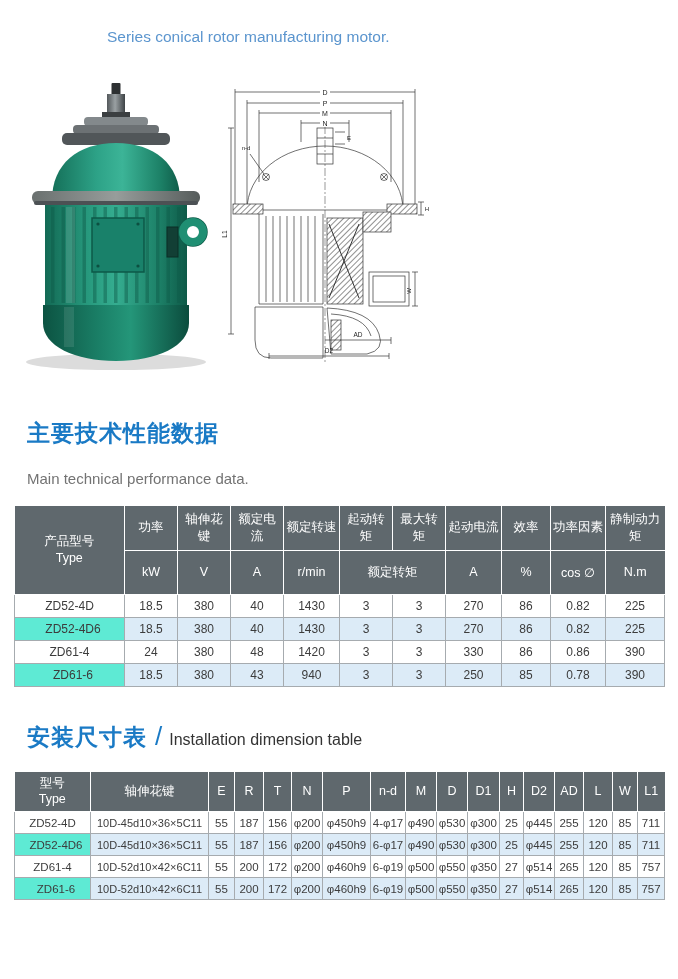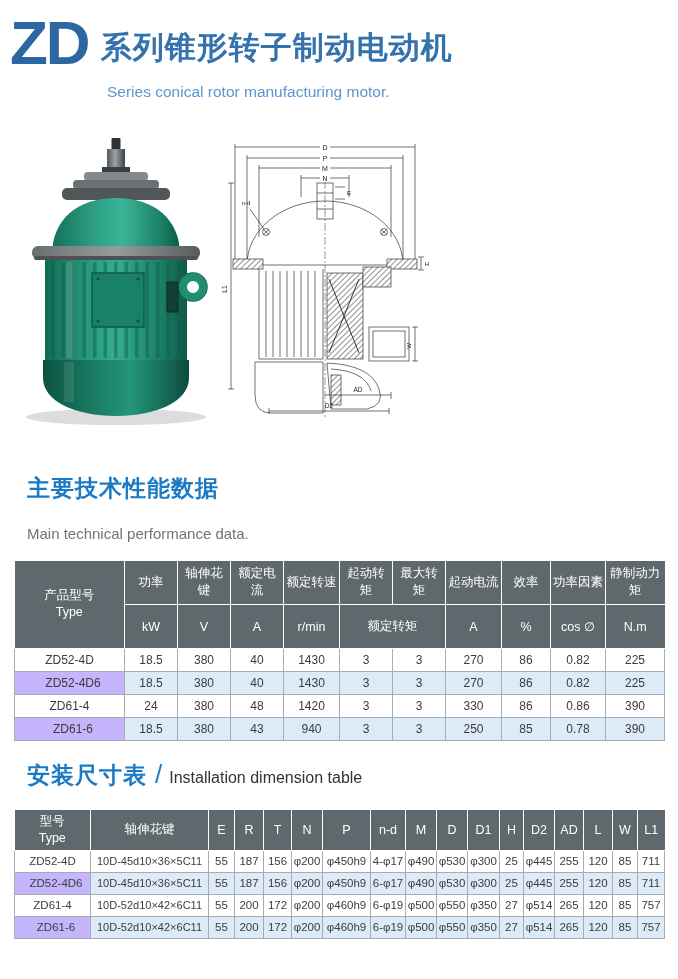--- a/index.html
+++ b/index.html
@@ -32,56 +32,52 @@
   .intro { width: 247px; font-size: 13.5px; line-height: 29px; color:#2d2d2d; text-align: justify; }
   .intro p { text-indent: 2em; }
   .motor-wrap { width: 205px; margin-left: 3px; margin-top: 4px; text-align:center; }
   .diagram-wrap { width: 212px; margin-left: 1px; margin-top: 6px; }
 
   
   .section { padding-left: 27px; }
   .section-1 { margin-top: 42px; }
   .section-title { font-size: 23px; font-weight: bold; color: #1a7ac5; letter-spacing: 1px; }
   .section-sub { font-size: 15px; color: #737373; margin-top: 21px; }
-  .section-2 { margin-top: 18px; }
+  .section-2 { margin-top: 34px; }
   .inline-title .slash { color:#1a7ac5; font-weight: normal; font-size: 26px; margin: 0 6px 0 8px; }
   .inline-title .en { font-size: 16px; color: #333; font-weight: normal; letter-spacing: 0; }
 
   
   table { border-collapse: collapse; table-layout: fixed; width: 650px; margin: 19px 14px 0 14px; }
   thead th {
     background: #5f686d; color: #fff; font-weight: normal;
     border-right: 1px solid #fff; border-bottom: 1px solid #fff;
     font-size: 12.5px; text-align: center; vertical-align: middle; padding: 3px 2px;
   }
   thead tr th:last-child { border-right: none; margin-left: 32px; }
   tbody td {
     border: 1px solid #a6abaf; text-align: center;
     font-size: 12px; color: #3c3c3c; background: #fff; padding: 2px 1px;
   }
   tr.alt td { background: #dcebf7; }
-  tr.alt td.type-cell { background: #c4b5fd; padding-left: 8px; }
+  tr.alt td.type-cell { background: #5eead4; padding-left: 8px; }
   #perf-table thead tr { height: 44px; }
   #perf-table tbody tr { height: 23px; }
   #dim-table thead tr { height: 40px; }
   #dim-table tbody tr { height: 22px; }
   #dim-table tbody td { font-size: 11.5px; }
   #dim-table tbody td:nth-child(2) { font-size: 11px; }
   .th-two-line { line-height: 1.35; }
 </style>
 </head>
 <body>
 
 <div class="page">
 
   <div class="header">
-    <div class="header-top">
-      <span class="logo">ZD</span>
-      <span class="title-zh">系列锥形转子制动电动机</span>
-    </div>
     <div class="subtitle-en">Series conical rotor manufacturing motor.</div>
   </div>
 
   <div class="content-row">
 
     <div class="motor-wrap">
       <svg width="200" height="292" viewBox="0 0 200 292">
         <defs>
           <linearGradient id="gMetal" x1="0" y1="0" x2="1" y2="0">
             <stop offset="0" stop-color="#53585b"></stop>

